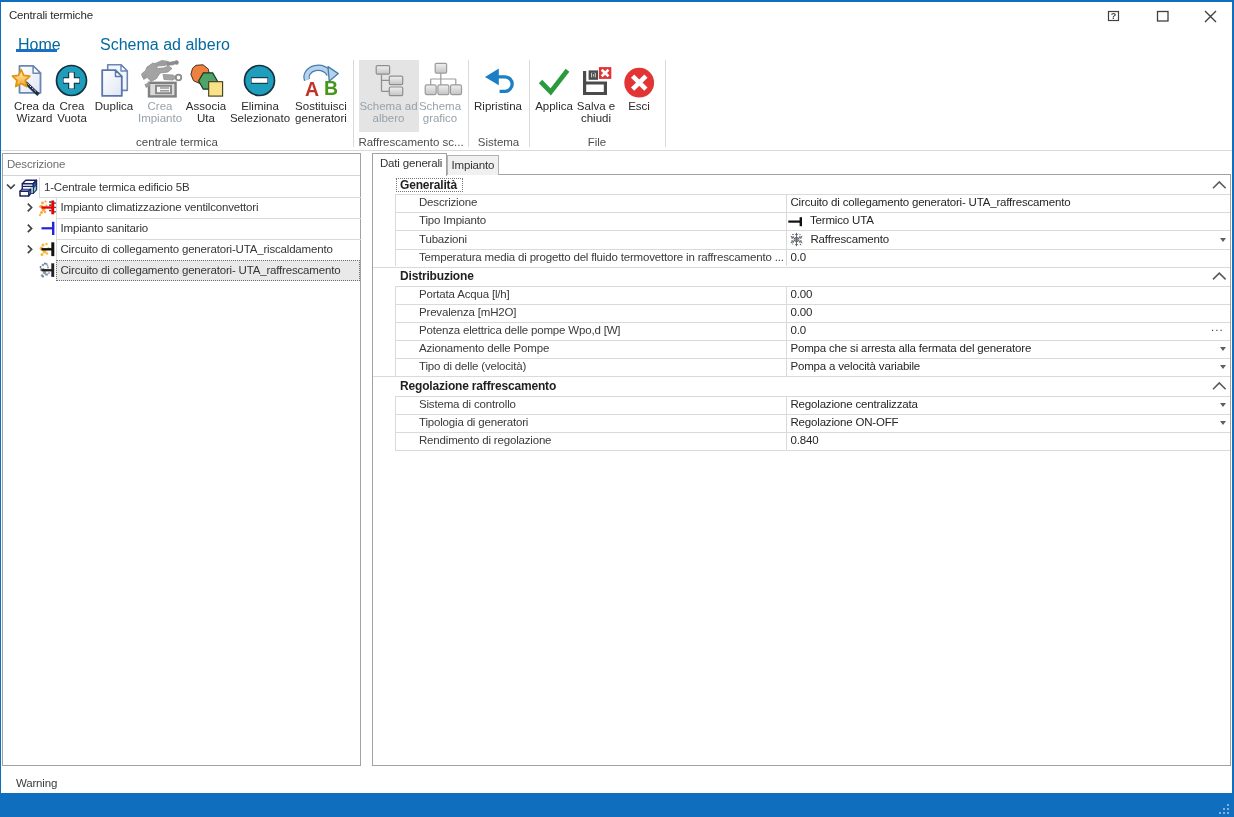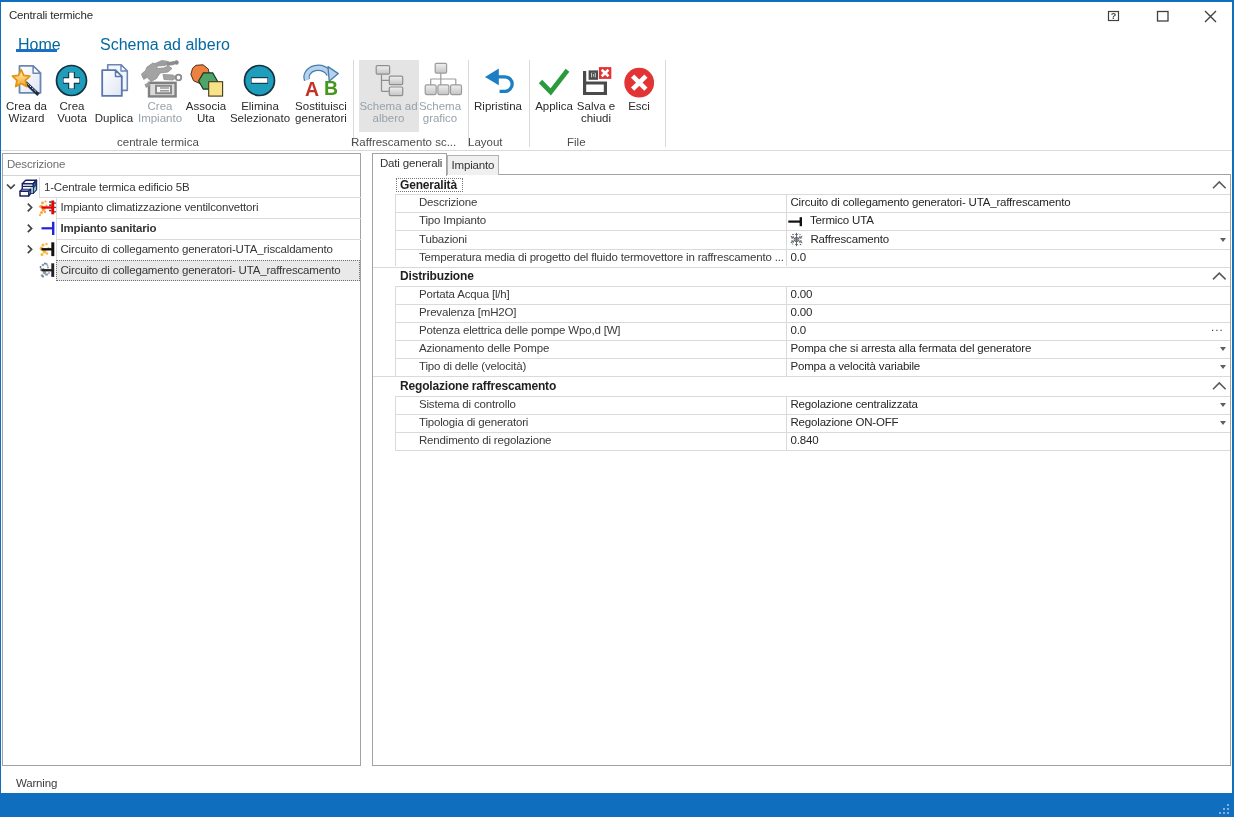--- a/index.html
+++ b/index.html
@@ -6,21 +6,21 @@
 html,body { width:1234px; height:817px; }
 body { position:relative; background:#fff; font-family:"Liberation Sans",sans-serif; font-size:11.5px; letter-spacing:-0.18px; color:#222; overflow:hidden; }
 .abs { position:absolute; }
 .lbl { position:absolute; white-space:nowrap; }
 .sep { position:absolute; width:1px; background:#d9d9d9; }
 .hline { position:absolute; height:1px; background:#dadada; }
 .vline { position:absolute; width:1px; background:#dadada; }
 #statusblue { position:absolute; left:0; top:793px; width:1234px; height:24px; background:#106ebe; }
 .rblbl { position:absolute; text-align:center; line-height:11.6px; color:#2b2b2b; font-size:11.5px; letter-spacing:0; }
 .rblbl.dis { color:#97a2ac; }
-.grplbl { position:absolute; color:#4d4d4d; font-size:11.5px; letter-spacing:0; top:136px; height:12px; }
+.grplbl { position:absolute; text-align:center; color:#4d4d4d; font-size:11.5px; letter-spacing:0; top:136px; height:12px; }
 .tabtxt { position:absolute; font-size:16px; letter-spacing:0; color:#0369a1; top:35.5px; }
 .treetxt { position:absolute; font-size:11.5px; color:#363636; white-space:nowrap; }
 .prop-lab { position:absolute; left:419px; font-size:11.5px; color:#3a3a3a; white-space:nowrap; overflow:hidden; }
 .prop-val { position:absolute; font-size:11.5px; color:#262626; white-space:nowrap; }
 .grp-head { position:absolute; left:400px; font-size:12px; letter-spacing:-0.18px; font-weight:bold; color:#1f1f1f; white-space:nowrap; }
 .ddarrow { position:absolute; width:0; height:0; border-left:3.5px solid transparent; border-right:3.5px solid transparent; border-top:4px solid #5c6066; }
 </style>
 </head>
 <body>
 
@@ -150,56 +150,56 @@
  <rect x="598.9" y="12.1" width="12.4" height="11.8" fill="#e23434"></rect>
  <path d="M601.7,14.8 l6.8,6.5 M608.5,14.8 l-6.8,6.5" stroke="#fff" stroke-width="2.6" fill="none"></path>
 </g>
 
 <g>
  <circle cx="639.2" cy="27.7" r="14.9" fill="#e23434"></circle>
  <path d="M632.6,21.2 l13.3,13 M645.9,21.2 l-13.3,13" stroke="#fff" stroke-width="4.6" fill="none"></path>
 </g>
 </svg>
 
-<div class="rblbl" style="left:0;top:101px;width:53px;">Crea da<br>Wizard</div>
+<div class="rblbl" style="left:8px;top:101px;width:53px;">Crea da<br>Wizard</div>
 <div class="rblbl" style="left:52px;top:101px;width:40px;">Crea<br>Vuota</div>
-<div class="rblbl" style="left:88px;top:101px;width:52px;margin-top:12px;">Duplica</div>
+<div class="rblbl" style="left:88px;top:101px;width:52px;">Duplica</div>
 <div class="rblbl dis" style="left:132px;top:101px;width:56px;">Crea<br>Impianto</div>
 <div class="rblbl" style="left:180px;top:101px;width:52px;">Associa<br>Uta</div>
 <div class="rblbl" style="left:226px;top:101px;width:68px;">Elimina<br>Selezionato</div>
 <div class="rblbl" style="left:288px;top:101px;width:66px;">Sostituisci<br>generatori</div>
 <div class="rblbl dis" style="left:358px;top:101px;width:61px;">Schema ad<br>albero</div>
 <div class="rblbl dis" style="left:416px;top:101px;width:48px;">Schema<br>grafico</div>
 <div class="rblbl" style="left:474px;top:101px;width:48px;">Ripristina</div>
 <div class="rblbl" style="left:532px;top:101px;width:44px;">Applica</div>
 <div class="rblbl" style="left:574px;top:101px;width:44px;">Salva e<br>chiudi</div>
 <div class="rblbl" style="left:620px;top:101px;width:38px;">Esci</div>
 
 <div class="grplbl" style="left:117px;width:120px;">centrale termica</div>
 <div class="grplbl" style="left:351px;width:120px;">Raffrescamento sc...</div>
-<div class="grplbl" style="left:468px;width:61px;">Layout</div>
+<div class="grplbl" style="left:468px;width:61px;">Sistema</div>
 <div class="grplbl" style="left:567px;width:60px;">File</div>
 
 <div class="abs" style="left:2px;top:153px;width:359px;height:613px;border:1px solid #a2a2a2;background:#fff;"></div>
 <div class="lbl" style="left:7px;top:158px;color:#6e6e6e;">Descrizione</div>
 <div class="hline" style="left:3px;top:175px;width:357px;background:#d4d4d4;"></div>
 <div id="tree">
 
 <div class="abs" style="left:55.5px;top:259.9px;width:304.5px;height:21px;background:#e9e9e9;border:1px dotted #6e6e6e;"></div>
 
 <div class="hline" style="left:38.5px;top:197.3px;width:322px;"></div>
 <div class="hline" style="left:55.5px;top:218.2px;width:305px;"></div>
 <div class="hline" style="left:55.5px;top:239px;width:305px;"></div>
 
 <div class="vline" style="left:38.5px;top:176.5px;height:21px;"></div>
 <div class="vline" style="left:55.5px;top:197.3px;height:63px;"></div>
 
 <div class="treetxt" style="left:44px;top:180.6px;">1-Centrale termica edificio 5B</div>
 <div class="treetxt" style="left:60.5px;top:201.2px;">Impianto climatizzazione ventilconvettori</div>
-<div class="treetxt" style="left:60.5px;top:222.1px;font-weight:bold;">Impianto sanitario</div>
+<div class="treetxt" style="left:60.5px;top:222.1px;">Impianto sanitario</div>
 <div class="treetxt" style="left:60.5px;top:243px;">Circuito di collegamento generatori-UTA_riscaldamento</div>
 <div class="treetxt" style="left:60.5px;top:263.9px;">Circuito di collegamento generatori- UTA_raffrescamento</div>
 
 <svg class="abs" style="left:0;top:153px;" width="362" height="613" viewBox="0 0 362 613">
 
  <path d="M7,31.5 L10.9,35.4 L14.8,31.5" fill="none" stroke="#444" stroke-width="1.7"></path>
 
  <path d="M27.8,50.7 L31.6,54.5 L27.8,58.3" fill="none" stroke="#444" stroke-width="1.7"></path>
  <path d="M27.8,71.6 L31.6,75.4 L27.8,79.2" fill="none" stroke="#444" stroke-width="1.7"></path>
  <path d="M27.8,92.5 L31.6,96.3 L27.8,100.1" fill="none" stroke="#444" stroke-width="1.7"></path>

